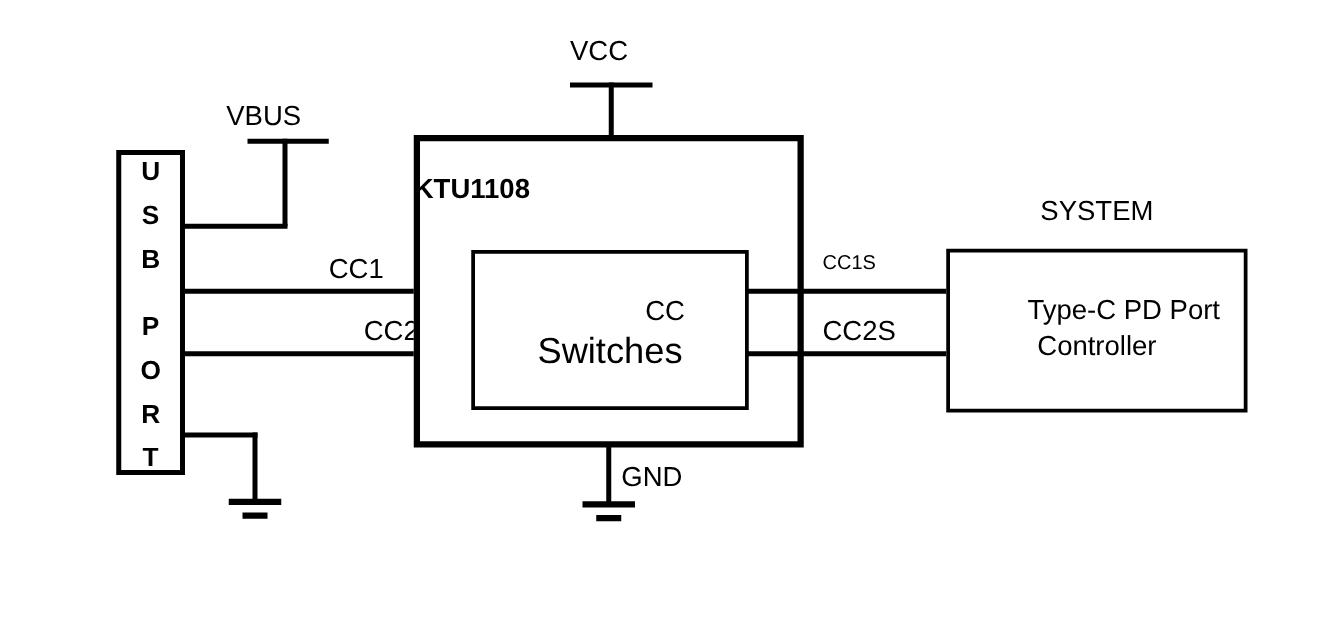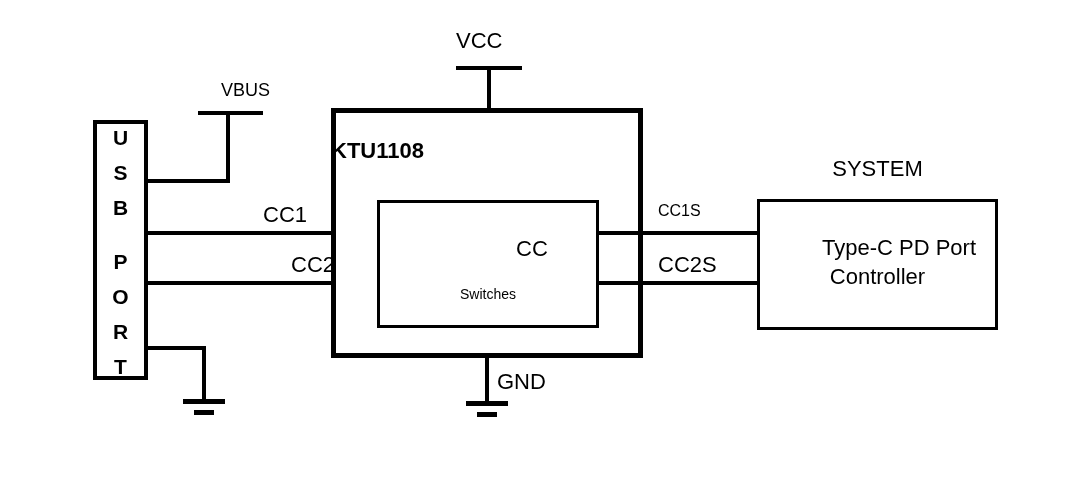--- a/index.html
+++ b/index.html
@@ -23,21 +23,21 @@
   <div class="box" style="left:93px;top:120px;width:55px;height:260px;border:4px solid #000;"></div>
 
   <div class="lbl" style="left:93px;top:126px;width:55px;text-align:center;font-size:21px;font-weight:bold;">U</div>
   <div class="lbl" style="left:93px;top:161px;width:55px;text-align:center;font-size:21px;font-weight:bold;">S</div>
   <div class="lbl" style="left:93px;top:196px;width:55px;text-align:center;font-size:21px;font-weight:bold;">B</div>
   <div class="lbl" style="left:93px;top:250px;width:55px;text-align:center;font-size:21px;font-weight:bold;">P</div>
   <div class="lbl" style="left:93px;top:285px;width:55px;text-align:center;font-size:21px;font-weight:bold;">O</div>
   <div class="lbl" style="left:93px;top:320px;width:55px;text-align:center;font-size:21px;font-weight:bold;">R</div>
   <div class="lbl" style="left:93px;top:355px;width:55px;text-align:center;font-size:21px;font-weight:bold;">T</div>
 
-  <div class="lbl" style="left:181px;top:80px;font-size:18px;margin-left:40px;">VBUS</div>
+  <div class="lbl" style="left:181px;top:80px;font-size:22px;">VBUS</div>
 
   <div class="wire" style="left:198px;top:111px;width:65px;height:4px;"></div>
 
   <div class="wire" style="left:226px;top:111px;width:4px;height:70px;"></div>
 
   <div class="wire" style="left:146px;top:179px;width:84px;height:4px;"></div>
 
   <div class="wire" style="left:146px;top:231px;width:235px;height:4px;"></div>
   <div class="lbl" style="left:263px;top:202px;font-size:22px;">CC1</div>
 
@@ -53,21 +53,21 @@
   <div class="lbl" style="left:456px;top:28px;font-size:22px;">VCC</div>
   <div class="wire" style="left:456px;top:66px;width:66px;height:4px;"></div>
   <div class="wire" style="left:487px;top:66px;width:4px;height:46px;"></div>
 
   <div class="box" style="left:331px;top:108px;width:312px;height:250px;border:5px solid #000;"></div>
 
   <div class="lbl" style="left:331px;top:138px;width:344px;text-align:left;font-size:22px;font-weight:bold;">KTU1108</div>
 
   <div class="box" style="left:377px;top:200px;width:222px;height:128px;border:3px solid #000;"></div>
   <div class="lbl" style="left:377px;top:236px;width:222px;text-align:center;font-size:22px;margin-left:44px;">CC</div>
-  <div class="lbl" style="left:377px;top:265px;width:222px;text-align:center;font-size:14px;margin-top:21px;">Switches</div>
+  <div class="lbl" style="left:377px;top:265px;width:222px;text-align:center;font-size:29px;">Switches</div>
 
   <div class="wire" style="left:485px;top:355px;width:4px;height:48px;"></div>
   <div class="wire" style="left:466px;top:401px;width:42px;height:5px;"></div>
   <div class="wire" style="left:477px;top:412px;width:20px;height:5px;"></div>
   <div class="lbl" style="left:497px;top:369px;font-size:22px;">GND</div>
 
   <div class="wire" style="left:596px;top:231px;width:165px;height:4px;"></div>
   <div class="lbl" style="left:658px;top:202px;font-size:16px;">CC1S</div>
 
   <div class="wire" style="left:596px;top:281px;width:165px;height:4px;"></div>

